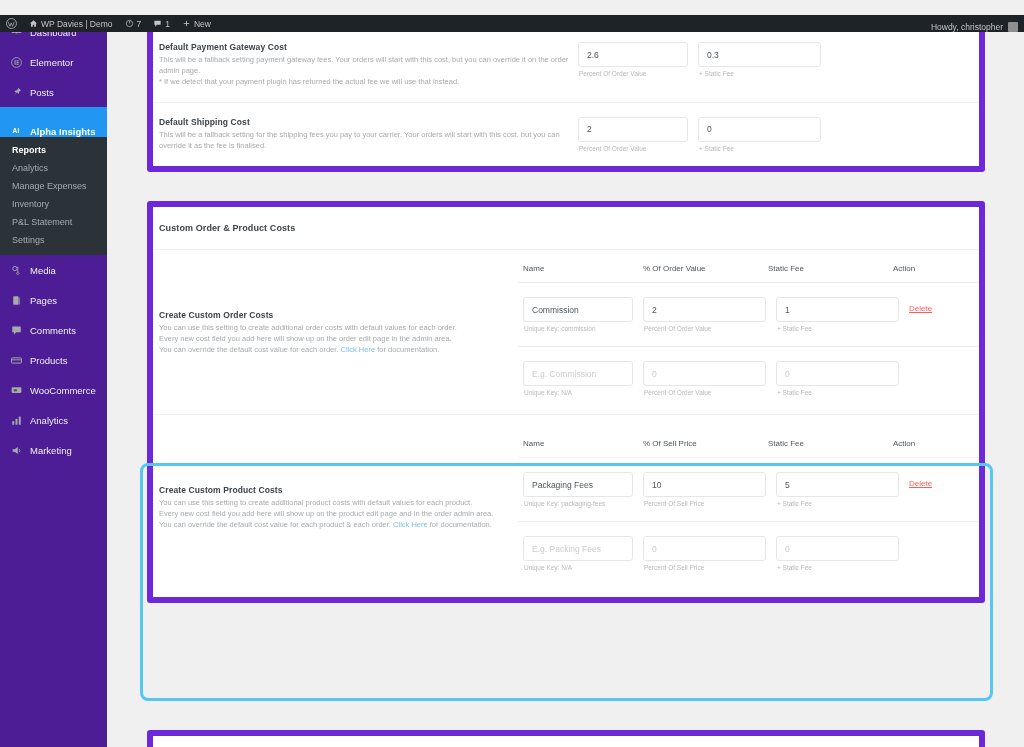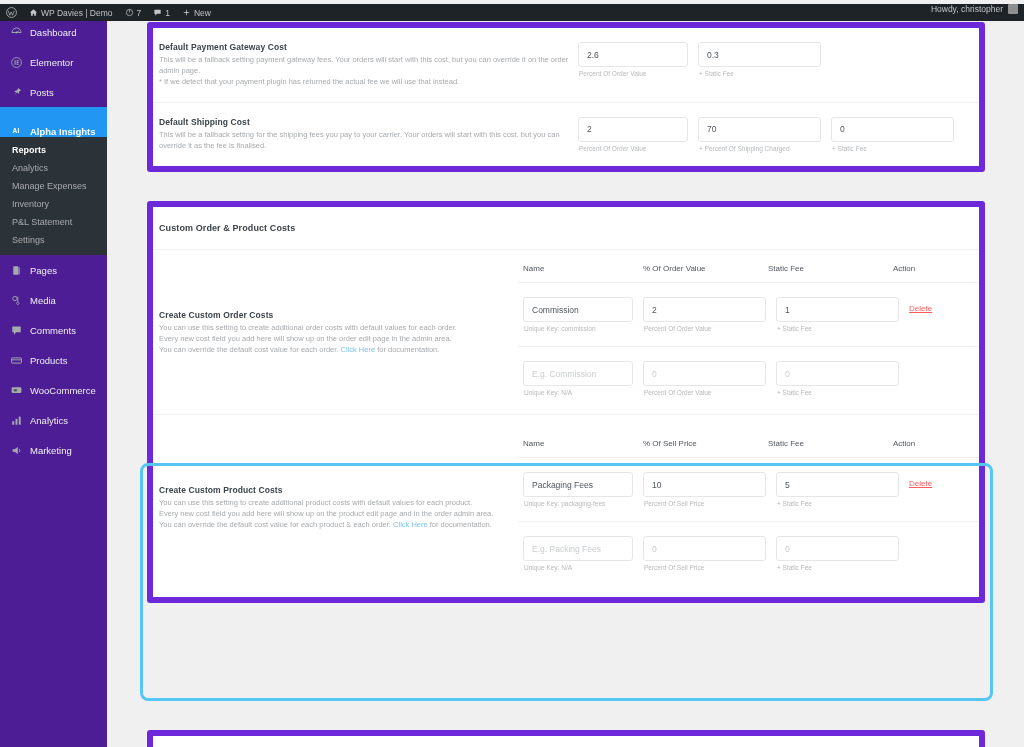--- a/index.html
+++ b/index.html
@@ -5,24 +5,24 @@
   * { box-sizing: border-box; margin: 0; padding: 0; }
   html, body {
     width: 1024px; height: 747px;
     background: #f0f0f1;
     font-family: "Liberation Sans", sans-serif;
     overflow: hidden;
   }
 
   
   .adminbar {
-    position: absolute; top: 4px; left: 0;
+    position: absolute; top: 15px; left: 0;
     width: 1024px; height: 17px;
     background: #1d2327; color: #c3c4c7;
-    display: flex; align-items: flex-start;
+    display: flex; align-items: flex-end;
     font-size: 8.5px; z-index: 50;
   }
   .ab-group { display: flex; align-items: center; }
   .ab-item {
     display: flex; align-items: center; gap: 3px;
     padding: 0 6px; height: 17px; color: #c3c4c7; white-space: nowrap;
   }
   .ab-item svg { display: block; }
   .ab-right { margin-left: auto; display: flex; align-items: center; padding-right: 6px; gap: 5px; }
   .ab-avatar {
@@ -222,35 +222,35 @@
     <a class="submenu-item">Analytics</a>
     <a class="submenu-item">Manage Expenses</a>
     <a class="submenu-item">Inventory</a>
     <a class="submenu-item">P&amp;L Statement</a>
     <a class="submenu-item">Settings</a>
   </div>
 
   <div class="menu-item">
     <span class="mi-icon">
       <svg width="13" height="13" viewBox="0 0 20 20">
+          <circle cx="7.5" cy="7" r="3.3" fill="none" stroke="currentColor" stroke-width="1.4"></circle>
+          <path d="M12 4v8.5M12 12.5a1.8 1.8 0 11-.01 0" fill="none" stroke="currentColor" stroke-width="1.3"></path>
+        </svg>
+    </span>
+    <span>Media</span>
+  </div>
+
+  <div class="menu-item">
+    <span class="mi-icon">
+      <svg width="13" height="13" viewBox="0 0 20 20">
           <rect x="5" y="3.5" width="8" height="13" rx="1" fill="currentColor"></rect>
           <rect x="13" y="5" width="2.5" height="11.5" rx="1" fill="currentColor" opacity=".6"></rect>
         </svg>
     </span>
     <span>Pages</span>
-  </div>
-
-  <div class="menu-item">
-    <span class="mi-icon">
-      <svg width="13" height="13" viewBox="0 0 20 20">
-          <circle cx="7.5" cy="7" r="3.3" fill="none" stroke="currentColor" stroke-width="1.4"></circle>
-          <path d="M12 4v8.5M12 12.5a1.8 1.8 0 11-.01 0" fill="none" stroke="currentColor" stroke-width="1.3"></path>
-        </svg>
-    </span>
-    <span>Media</span>
   </div>
 
   <div class="menu-item">
     <span class="mi-icon">
       <svg width="13" height="13" viewBox="0 0 20 20">
           <path d="M3.5 4h13v8.5h-7L6 16.5v-4H3.5z" fill="currentColor"></path>
         </svg>
     </span>
     <span>Comments</span>
   </div>
@@ -321,24 +321,20 @@
 
     <div class="row vdiv">
       <div class="row-left">
         <div class="field-title">Default Shipping Cost</div>
         <div class="field-desc">This will be a fallback setting for the shipping fees you pay to your carrier. Your orders will start with this cost, but you can override it as the fee is finalised.</div>
       </div>
       <div class="row-right">
         <div class="inputwrap">
           <div class="inp w-small">2</div>
           <div class="inp-hint">Percent Of Order Value</div>
-        </div>
-        <div class="inputwrap">
-          <div class="inp w-med">70</div>
-          <div class="inp-hint">+ Percent Of Shipping Charged</div>
         </div>
         <div class="inputwrap">
           <div class="inp w-med">0</div>
           <div class="inp-hint">+ Static Fee</div>
         </div>
       </div>
     </div>
   </div>
 
   <div class="card" style="top:184px;">

